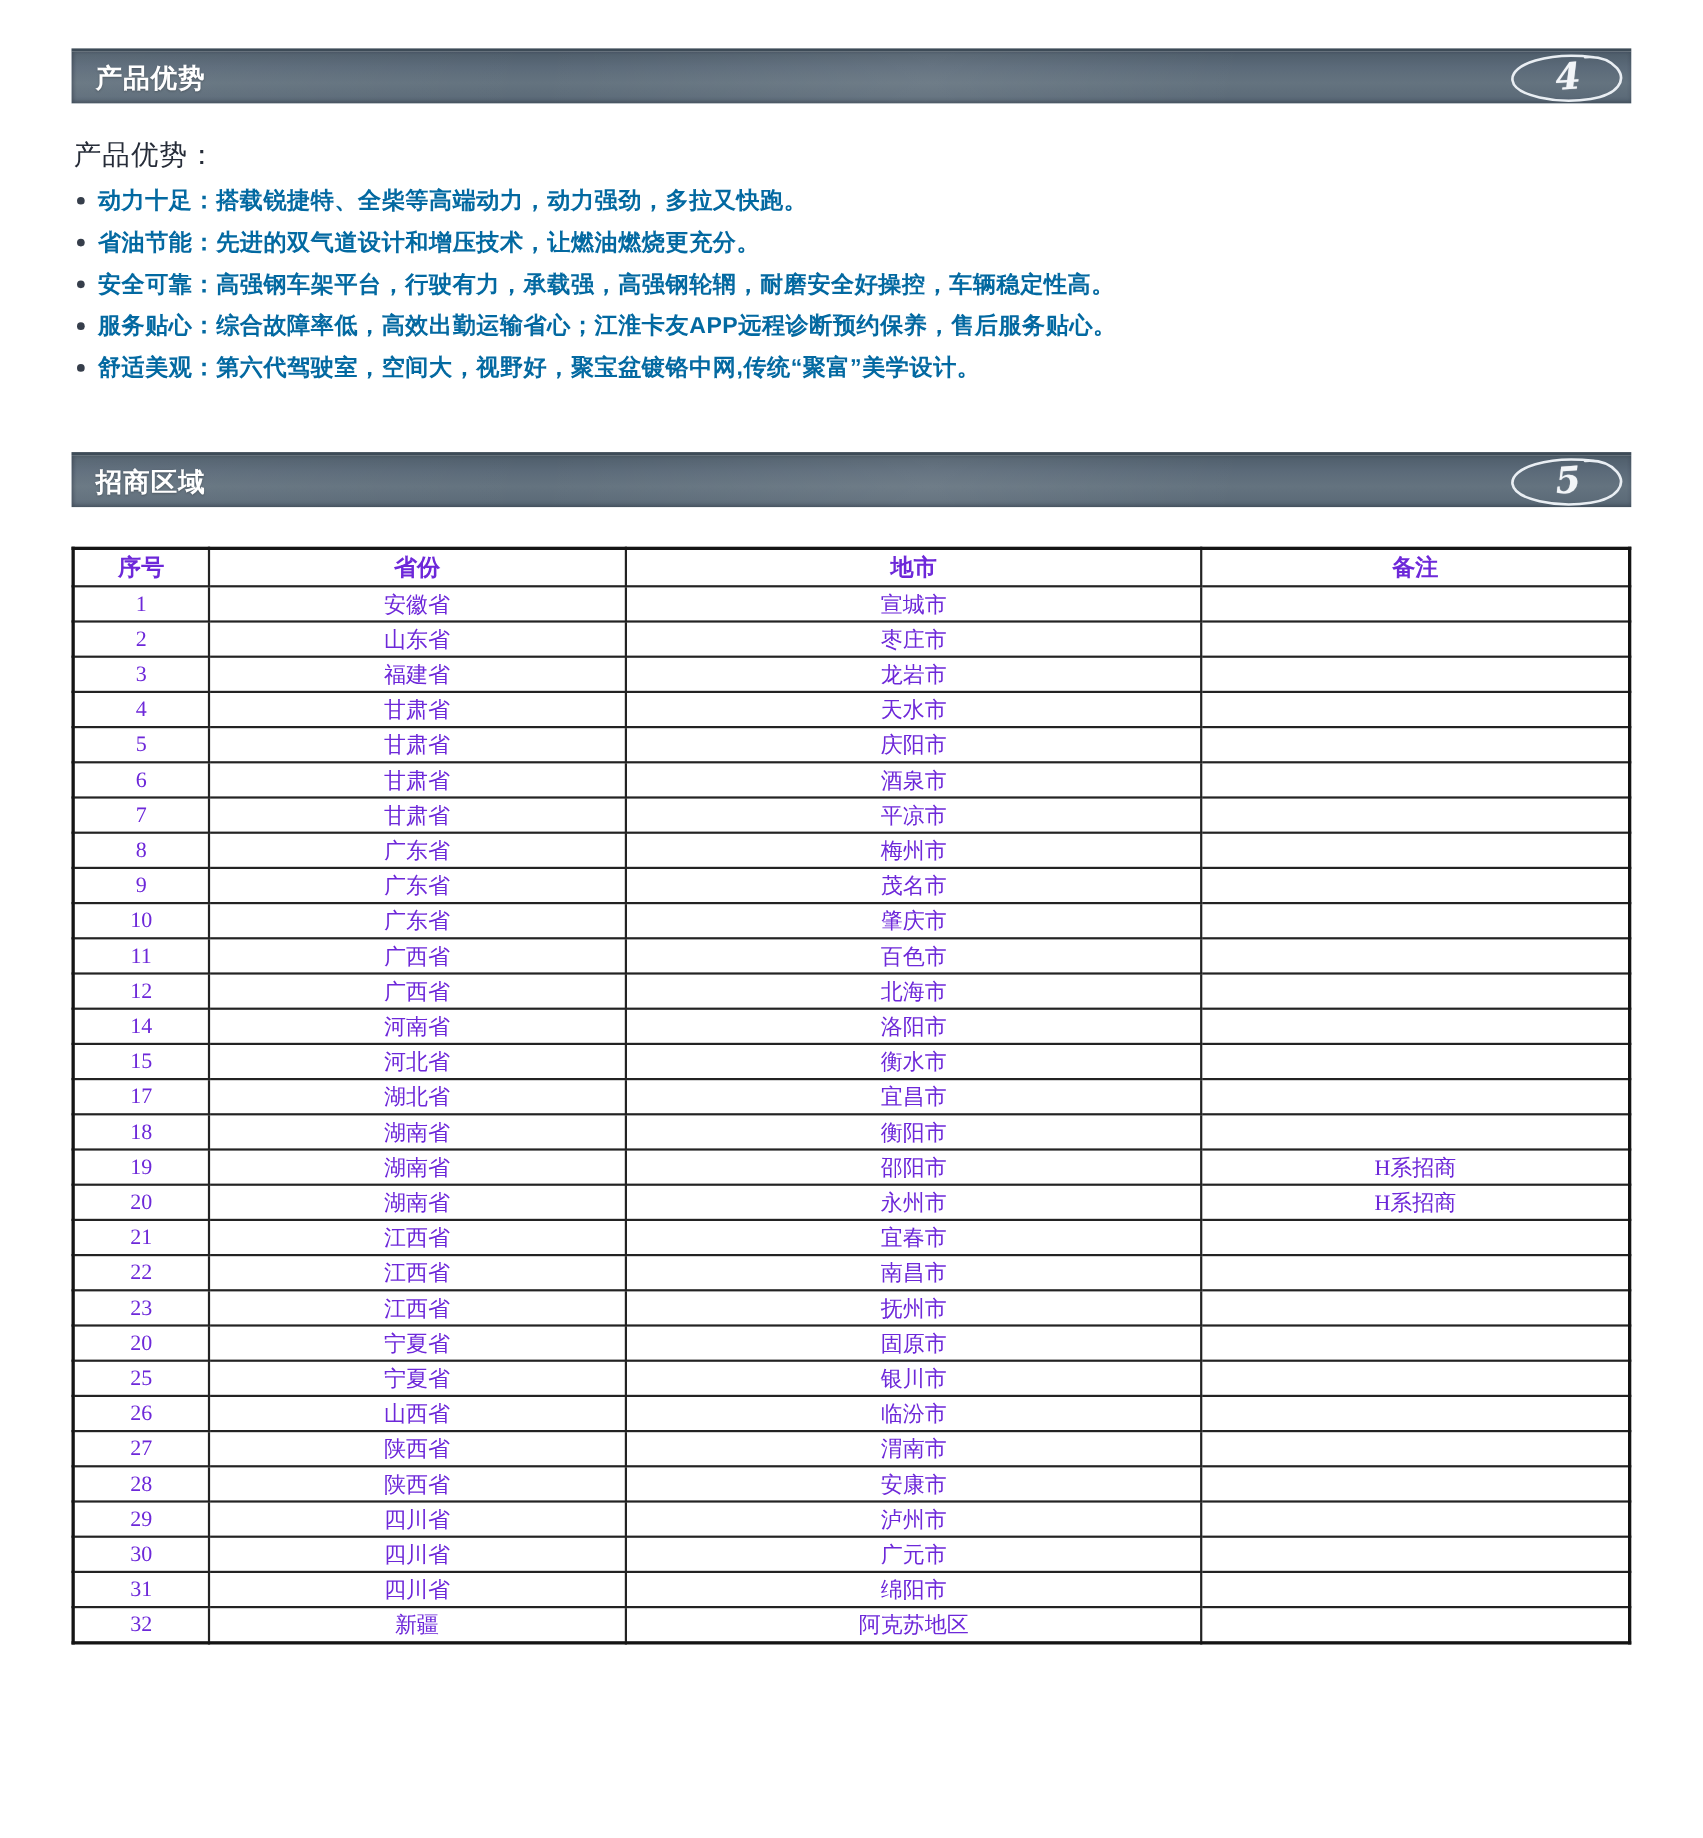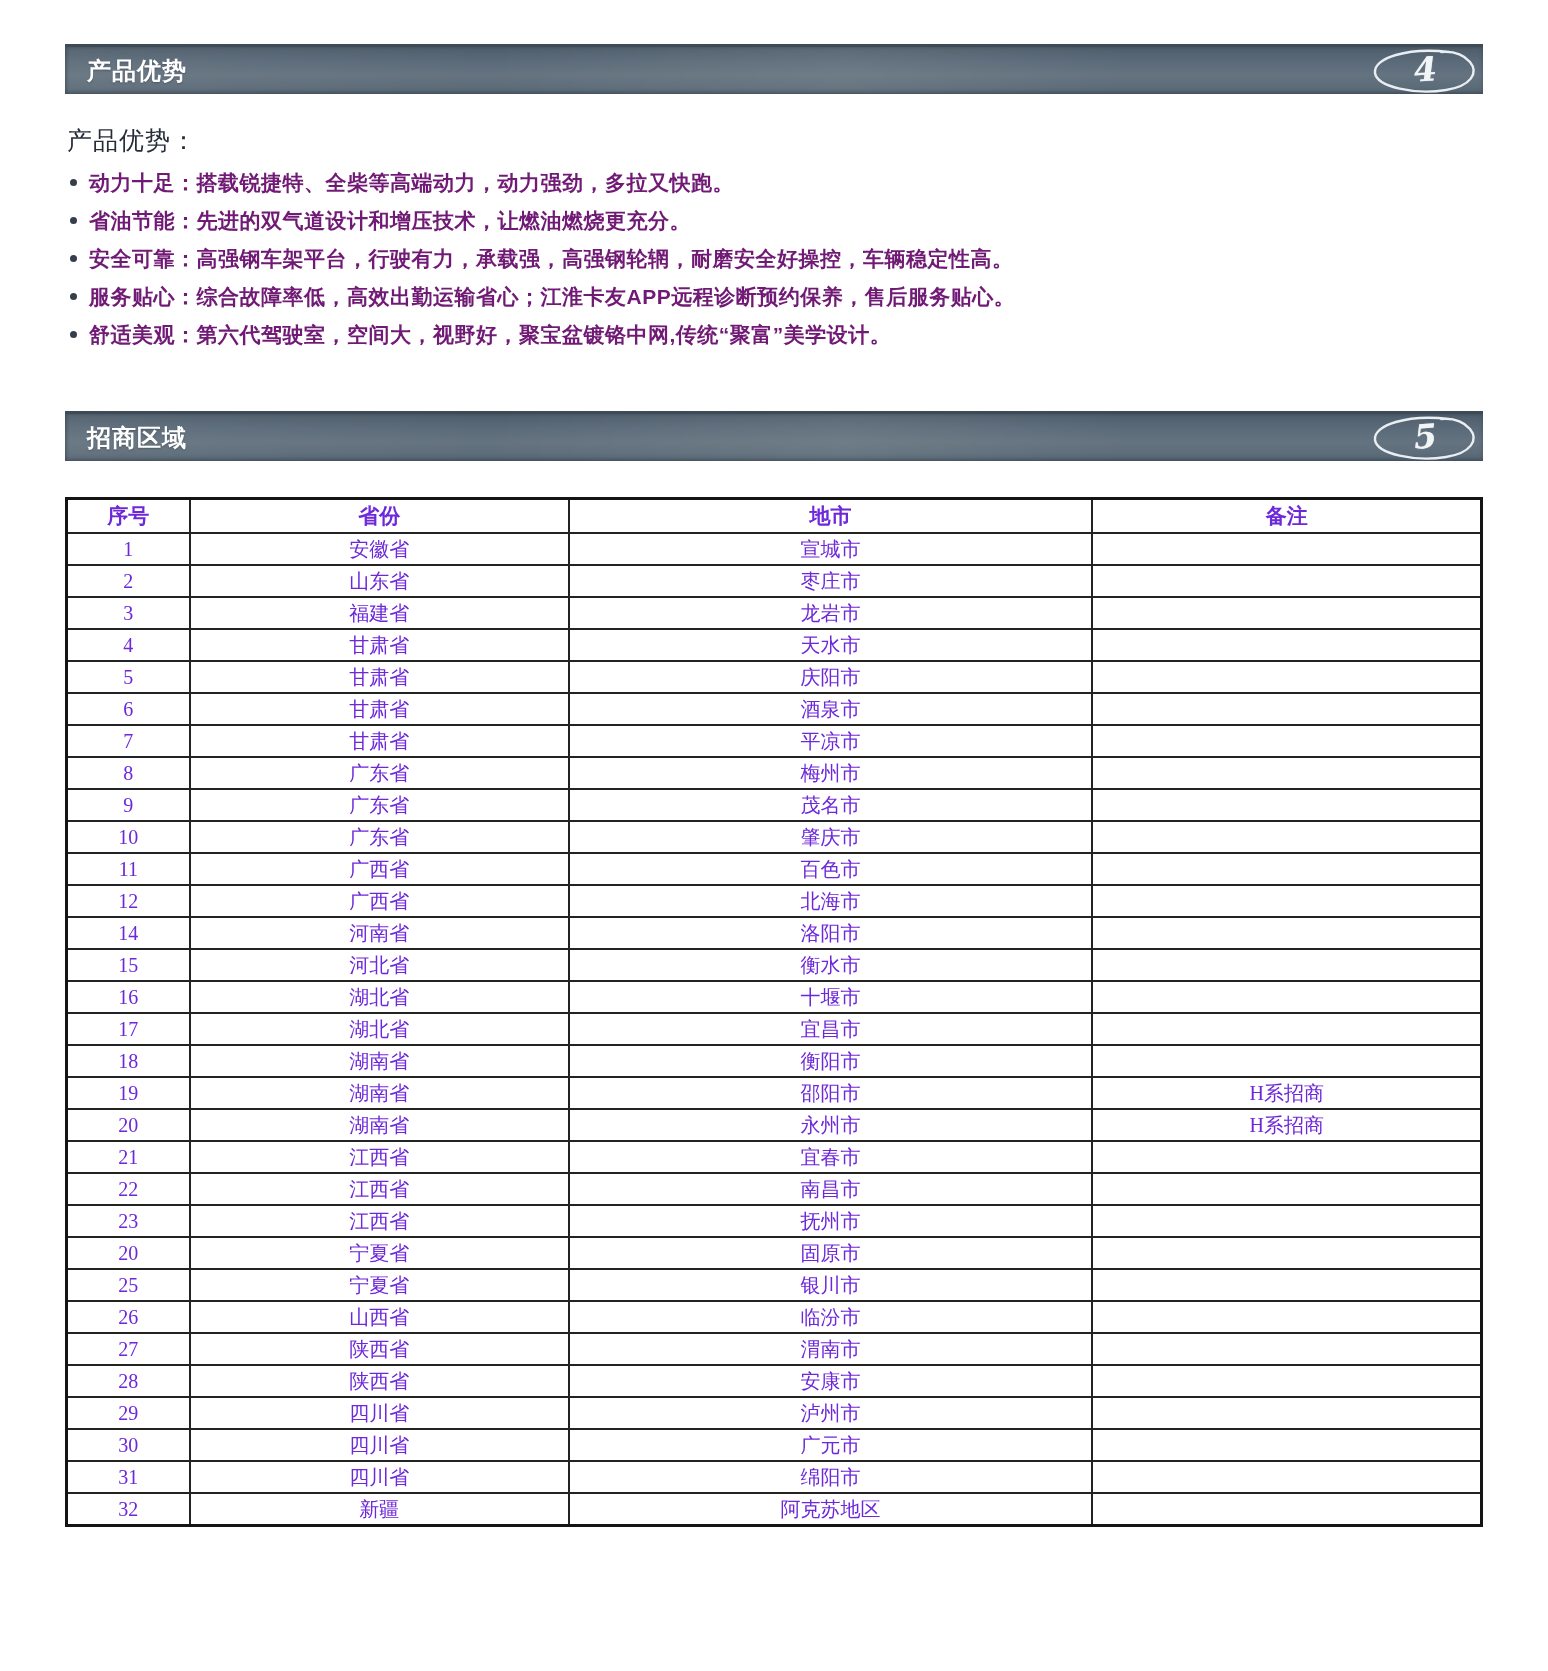--- a/index.html
+++ b/index.html
@@ -68,21 +68,21 @@
     list-style:none;
     margin:8px 0 0 0;
     padding:0;
   }
   .adv-list li{
     position:relative;
     padding-left:24px;
     margin:13px 0;
     font-size:21px;
     font-weight:600;
-    color:#701a75;
+    color:#0369a1;
     line-height:25px;
     letter-spacing:0.5px;
   }
   .adv-list li::before{
     content:"";
     position:absolute;
     left:5px;top:9px;
     width:7px;height:7px;
     border-radius:50%;
     background:#363e4b;
@@ -249,26 +249,20 @@
           <td>洛阳市</td>
           <td></td>
         </tr>
         <tr>
           <td>15</td>
           <td>河北省</td>
           <td>衡水市</td>
           <td></td>
         </tr>
         <tr>
-          <td>16</td>
-          <td>湖北省</td>
-          <td>十堰市</td>
-          <td></td>
-        </tr>
-        <tr>
           <td>17</td>
           <td>湖北省</td>
           <td>宜昌市</td>
           <td></td>
         </tr>
         <tr>
           <td>18</td>
           <td>湖南省</td>
           <td>衡阳市</td>
           <td></td>

